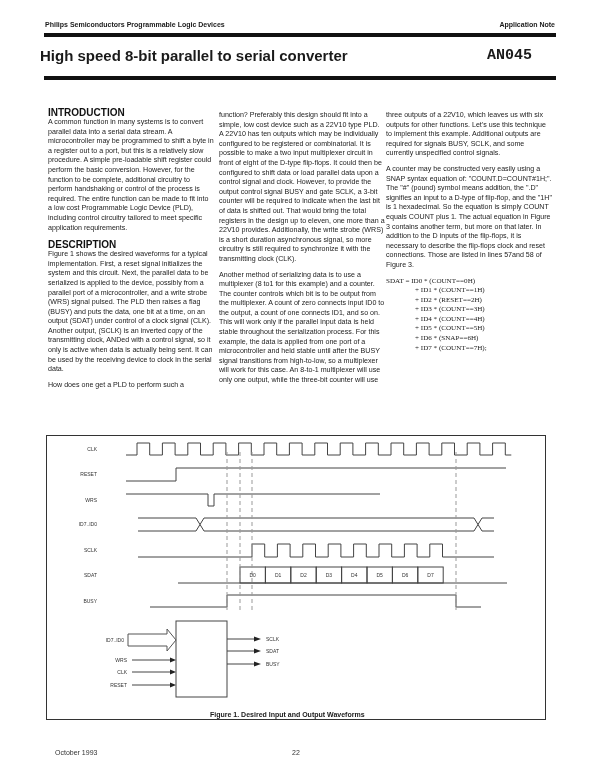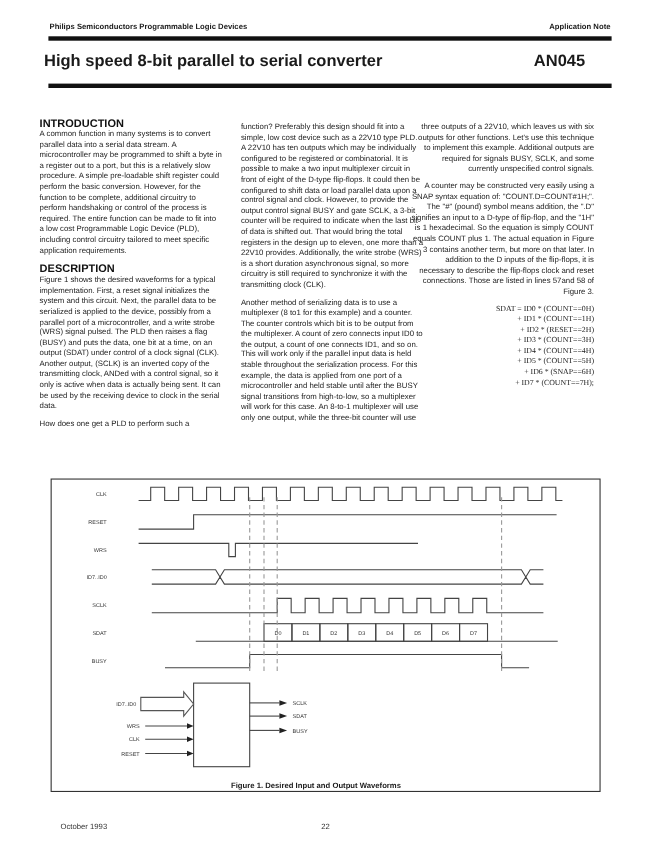--- a/index.html
+++ b/index.html
@@ -3,28 +3,28 @@
 <meta charset="utf-8">
 <style>
   html, body { margin: 0; padding: 0; background: #ffffff; }
   body { width: 600px; height: 776px; position: relative; overflow: hidden;
          font-family: "Liberation Sans", sans-serif; color: #1a1a1a; }
   .abs { position: absolute; }
   .hdr-left { left: 45px; top: 21px; font-size: 7px; font-weight: bold; }
   .hdr-right { right: 45px; top: 21px; font-size: 7px; font-weight: bold; }
   .rule-top { left: 44px; top: 33px; width: 512px; height: 4px; background: #111; }
   .title { left: 40px; top: 47px; font-size: 15px; font-weight: bold; }
-  .docnum { right: 68px; top: 47px; font-size: 15px; font-weight: bold; }
+  .docnum { right: 68px; top: 47px; font-size: 15px; font-weight: bold; font-family: Liberation Mono, monospace; }
   .rule-bot { left: 44px; top: 76px; width: 512px; height: 4px; background: #111; }
   .col { position: absolute; top: 104px; width: 166px; font-size: 7.1px; line-height: 9.6px; color: #222; }
   .col p { margin: 0 0 6px 0; }
   .col h2 { margin: 0; font-size: 10px; line-height: 11px; font-weight: bold; color: #111; }
-  .c1 { left: 36px; top: 107px; }
+  .c1 { left: 48px; top: 107px; }
   .c2 { left: 219px; top: 111px; }
-  .c3 { left: 374px; top: 111px; text-align: right; }
+  .c3 { left: 386px; top: 111px; }
   .eq { font-size: 7.1px; line-height: 9.6px; }
   .eq div { white-space: pre; font-family: Liberation Serif, serif; }
   .eq .cont { padding-left: 29px; }
   .fig { left: 46px; top: 435px; width: 500px; height: 285px; border: 1.5px solid #333; box-sizing: border-box; }
   svg.wave { position: absolute; left: 0; top: 0; }
   .sig-label { font-size: 5px; fill: #333; font-family: "Liberation Sans", sans-serif; }
   .sdat-label { font-size: 5px; fill: #333; font-family: "Liberation Sans", sans-serif; }
   .caption { left: 210px; top: 711px; font-size: 7px; font-weight: bold; }
   .foot-left { left: 55px; top: 749px; font-size: 7px; color: #333; }
   .foot-page { left: 292px; top: 749px; font-size: 7px; color: #333; }

